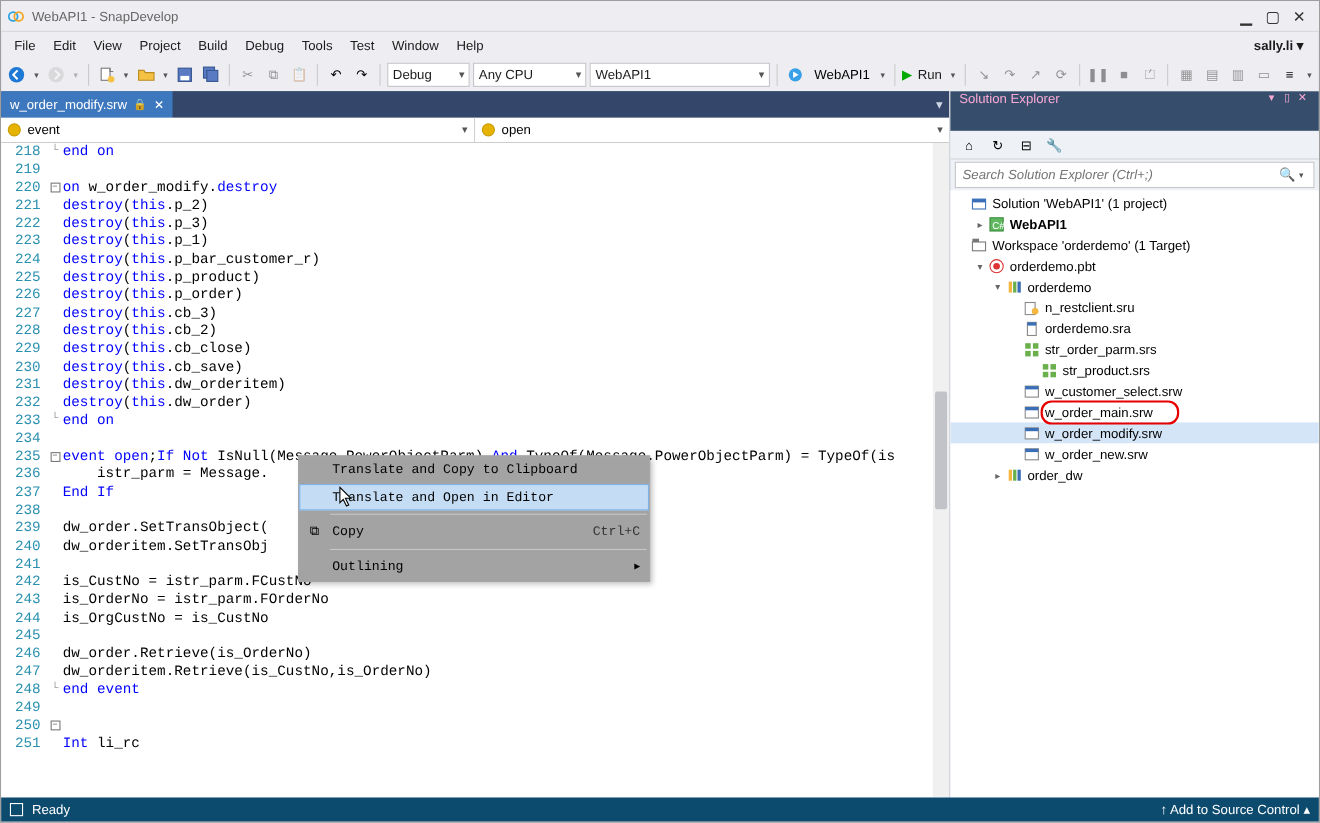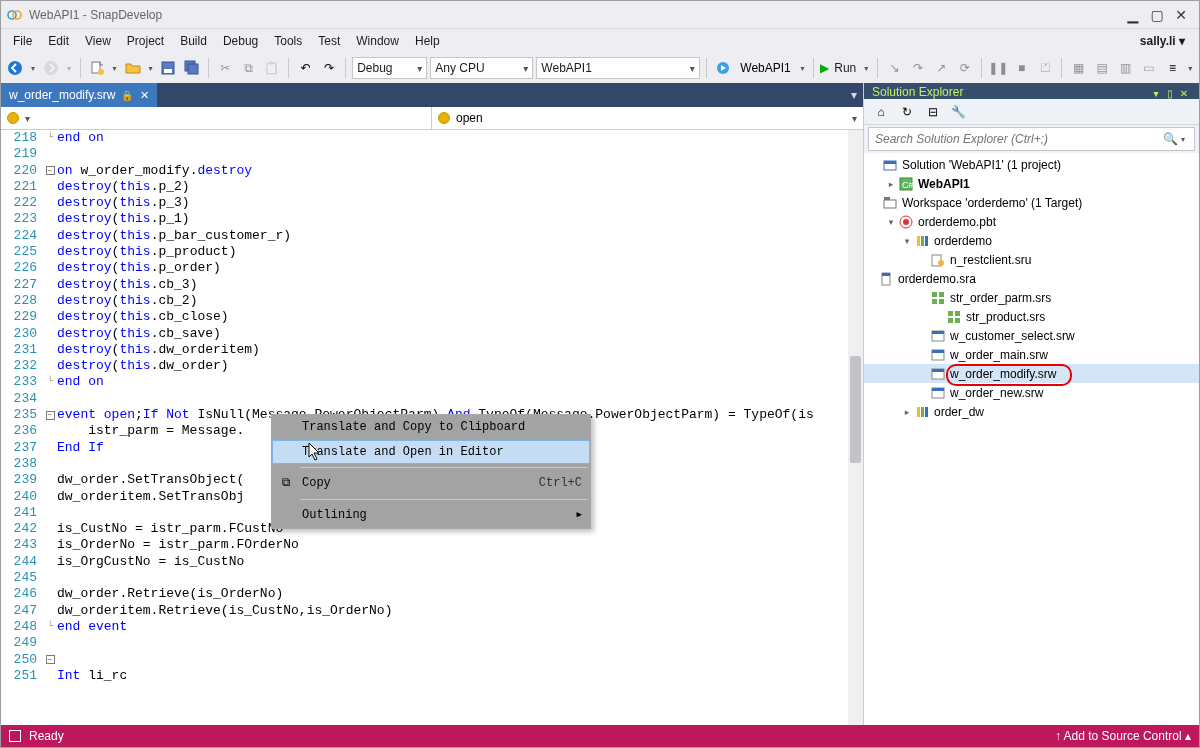--- a/index.html
+++ b/index.html
@@ -129,21 +129,21 @@
 .ctx-menu .row .sub-arrow { margin-left:auto; font-size:9px;}
 .ctx-menu .sep { height:1px; background:#c6c6cb; margin:3px 2px 3px 28px;}
 .cursor-arrow {
   position:absolute; width:14px; height:20px; pointer-events:none; z-index:50;
 }
 
 .se-pane {
   width: 336px; background:#eef1f5; border-left:1px solid #c8cbd4; display:flex; flex-direction:column;
 }
 .se-title {
-  height:16px; background:#34476a; color:#bef264; display:flex; align-items:flex-end; padding:0 8px; font-size:12px;
+  height:36px; background:#34476a; color:#f9a8d4; display:flex; align-items:flex-start; padding:0 8px; font-size:12px;
 }
 .se-title { background:#3b5372;}
 .se-title { background:#2a3e63;}
 .se-title { background:#364e6c;}
 .se-title .spacer{flex:1;}
 .se-title .pb { width:14px; text-align:center; font-size:10px; }
 .se-toolbar { height:26px; display:flex; align-items:center; gap:4px; padding:0 6px; border-bottom:1px solid #d6d6da; background:#eef1f5;}
 .se-search { height:24px; display:flex; align-items:center; border:1px solid #c5c5c9; background:#fff; margin:2px 4px; padding:0 6px;}
 .se-search input { border:none; outline:none; flex:1; font-size:12px; font-style:italic; color:#888; background:transparent;}
 .se-search .mag { color:#666; }
@@ -175,21 +175,21 @@
 .statusbar { background:#33539e; }
 .statusbar { background:#1f67b1; }
 .statusbar { background:#33539e; }
 .statusbar { background:#2f77c0; }
 .statusbar { background:#33539e; }
 .statusbar { background:#1f67b1; }
 .statusbar { background:#2563ad; }
 .statusbar { background:#33539e; }
 .statusbar { background:#364e6c; }
 .statusbar { background:#2e5fa6; }
-.statusbar { background:#be185d; }
+.statusbar { background:#0c4a6e; }
 .statusbar .sb-left { display:flex; align-items:center; gap:8px;}
 .statusbar .sb-right { margin-left:auto; display:flex; align-items:center; gap:6px;}
 .sb-box { width:12px; height:12px; border:1px solid #fff; }
 .muted-icon { opacity:.4; }
 </style>
 </head>
 <body>
 
 <div class="titlebar">
   <span class="app-icon">
@@ -314,20 +314,21 @@
         <span class="lock">🔒</span>
         <span class="close">✕</span>
       </div>
       <div class="rest">
           <span>▾</span>
         </div>
     </div>
     <div class="subbar">
       <div class="half">
         <span class="dot"></span>
+        <span class="txt">event</span>
         <span class="arrow">▾</span>
       </div>
       <div class="half">
         <span class="dot"></span>
         <span class="txt">open</span>
         <span class="arrow">▾</span>
       </div>
     </div>
     <div class="code-area">
       <div class="code-scroll" id="code-scroll">
@@ -470,21 +471,21 @@
         <div class="tn" style="padding-left: 52px;">
           <span class="exp"></span>
           <span class="ic">
             <svg width="14" height="14">
               <rect x="1" y="2" width="9" height="11" fill="#fff" stroke="#888"></rect>
               <circle cx="10" cy="10" r="3" fill="#f4b63f"></circle>
             </svg>
           </span>
           <span class="lbl">n_restclient.sru</span>
         </div>
-        <div class="tn" style="">
+        <div class="tn" style="padding-left: 52px;">
           <span class="exp"></span>
           <span class="ic">
             <svg width="14" height="14">
               <rect x="3" y="1" width="8" height="12" fill="#fff" stroke="#888"></rect>
               <rect x="3" y="1" width="8" height="3" fill="#3a6fb7"></rect>
             </svg>
           </span>
           <span class="lbl">orderdemo.sra</span>
         </div>
         <div class="tn" style="padding-left: 52px;">

